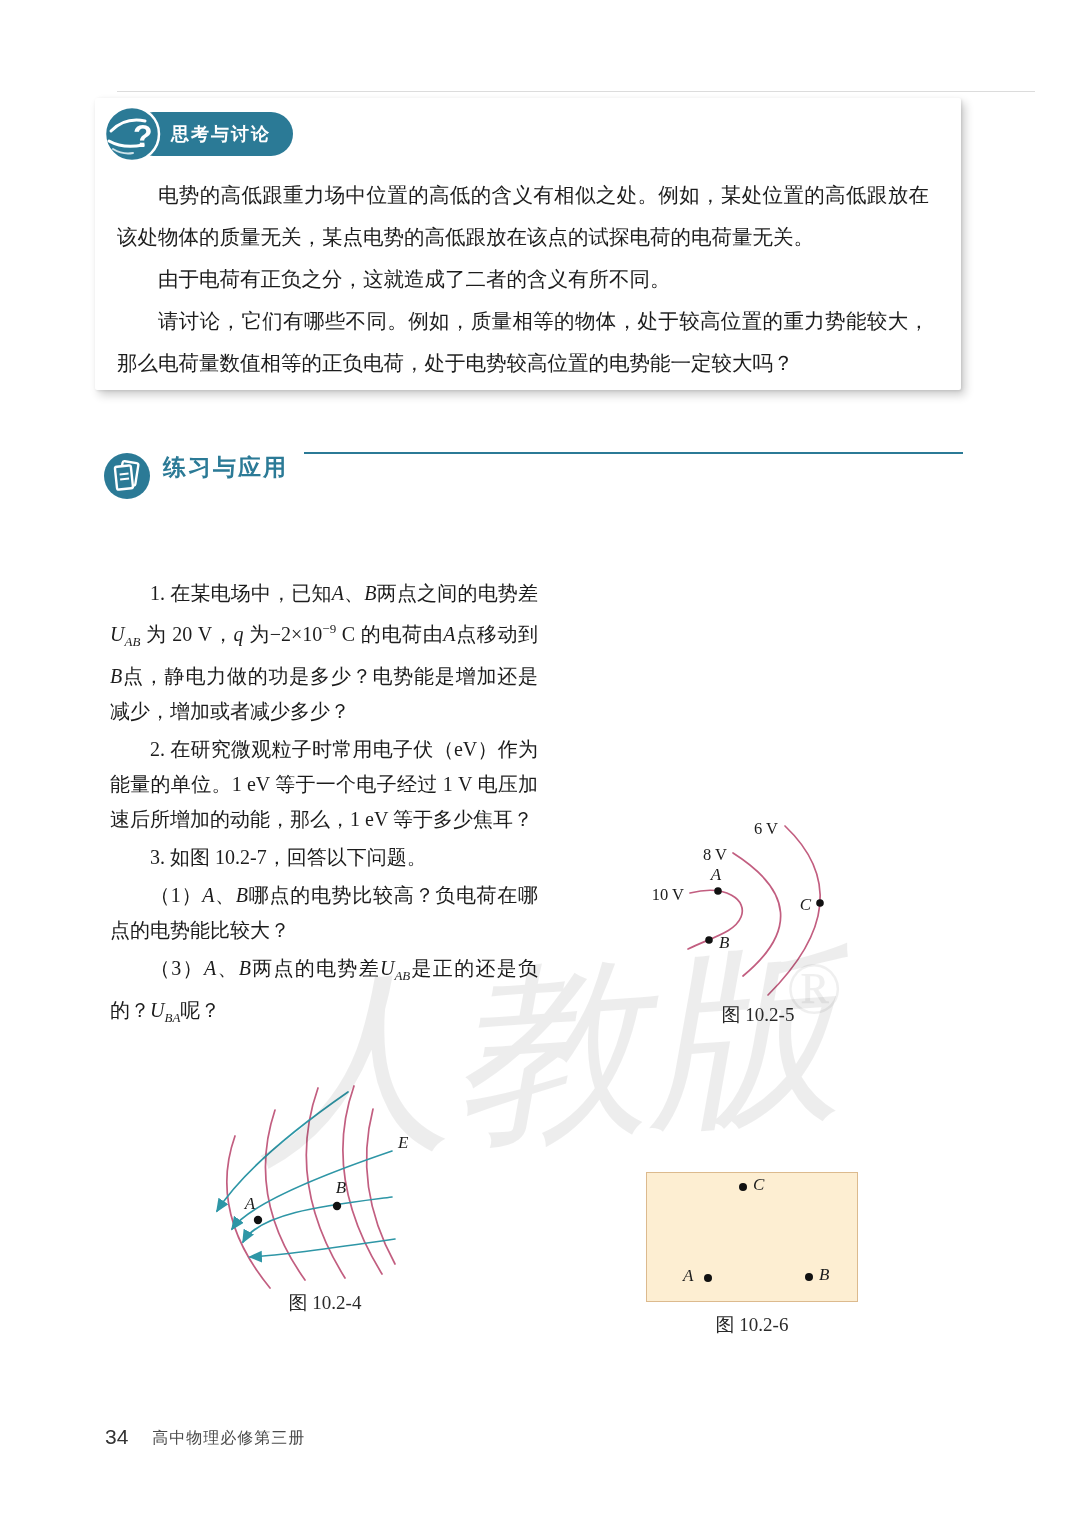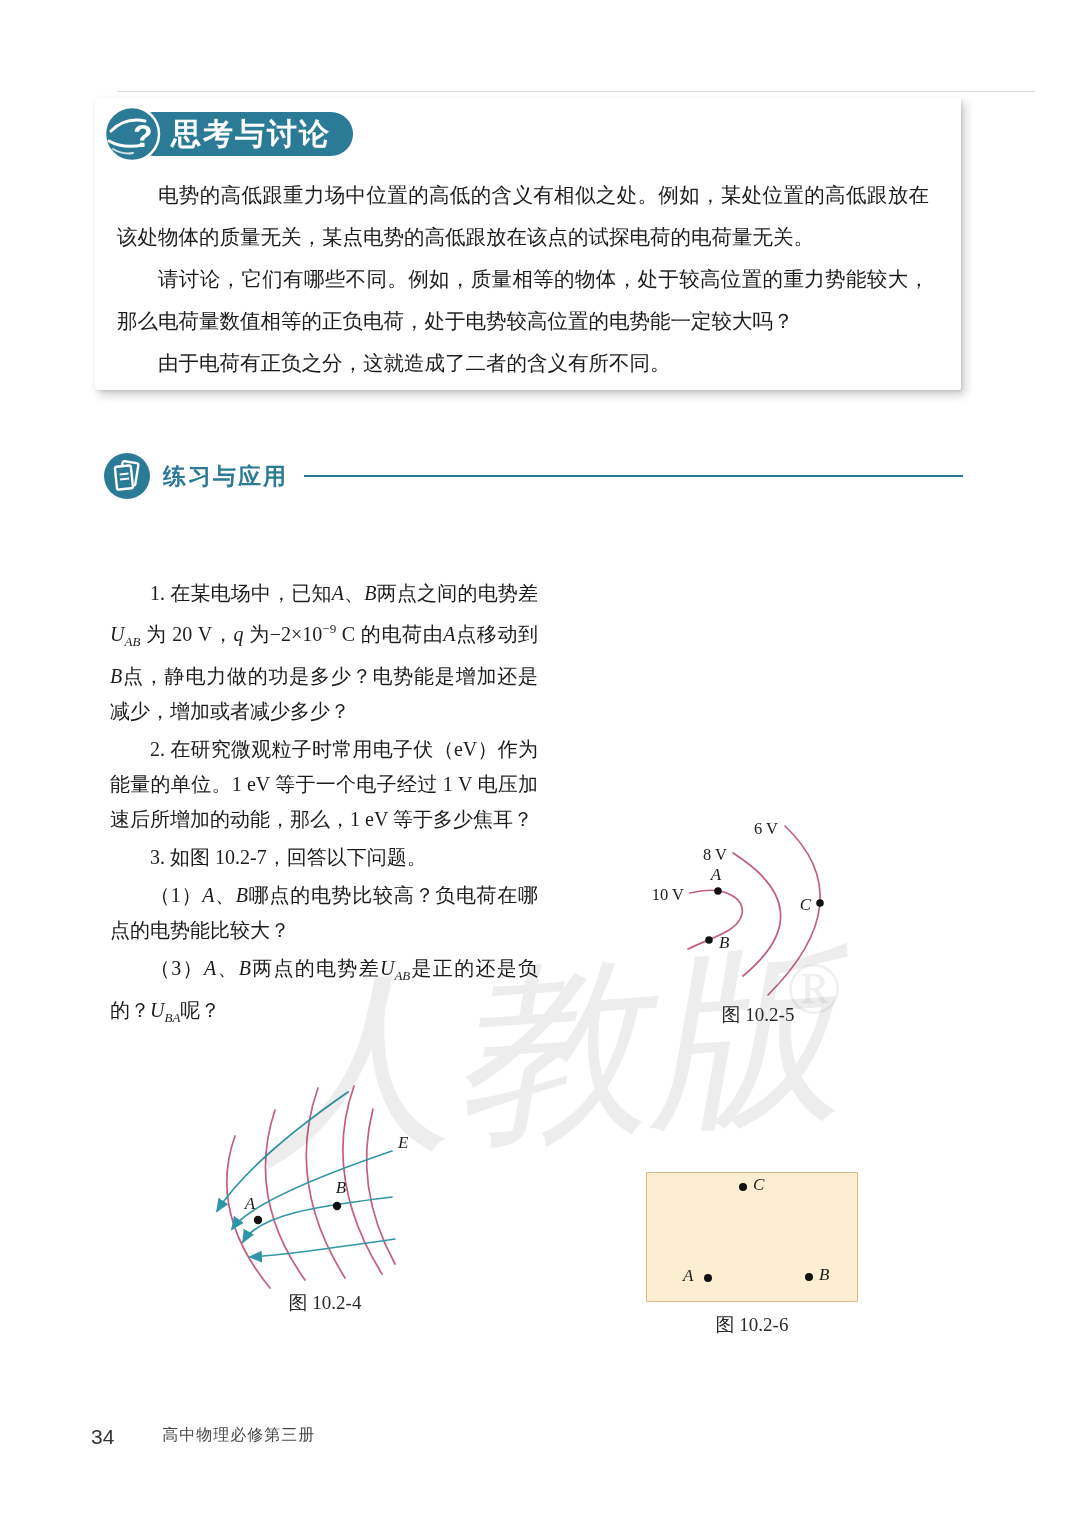--- a/index.html
+++ b/index.html
@@ -22,30 +22,30 @@
   .think-card{
     position:absolute;left:95px;top:98px;width:866px;height:292px;background:#fff;
     box-shadow:4px 5px 10px rgba(0,0,0,0.20),1px 1px 3px rgba(0,0,0,0.10);
     border-radius:2px;
   }
   .badge-row{position:absolute;left:8px;top:7px;display:flex;align-items:center;}
   .badge-icon{width:58px;height:58px;position:relative;z-index:2;flex:0 0 auto;}
   .badge-pill{
     margin-left:-16px;height:44px;line-height:44px;padding:0 22px 0 26px;z-index:1;
     background:var(--accent-teal);color:#fff;border-radius:8px 22px 22px 8px;
-    font-family:"Liberation Sans","DejaVu Sans",sans-serif;font-weight:bold;font-size:30px;
+    font-family:"Liberation Sans","DejaVu Sans",sans-serif;font-weight:bold;font-size:18px;
     letter-spacing:2px;
   }
   .think-text{
     position:absolute;left:22px;top:76px;width:812px;
     font-size:20.5px;line-height:42px;text-align:justify;font-family:Liberation Serif, serif;
   }
   .think-text p{text-indent:2em;}
   
-  .practice-header{position:absolute;left:103px;top:452px;width:860px;display:flex;align-items:center;}
+  .practice-header{position:absolute;left:103px;top:452px;width:860px;display:flex;align-items:flex-start;}
   .practice-icon{width:48px;height:48px;flex:0 0 auto;}
   .practice-title{
     margin-left:12px;color:var(--accent-teal);font-family:"Liberation Sans","DejaVu Sans",sans-serif;
     font-weight:bold;font-size:23px;letter-spacing:2px;white-space:nowrap;
   }
   .practice-rule{flex:1;height:2px;background:var(--accent-teal);margin-left:16px;}
   
   .col{position:absolute;width:428px;font-size:20px;line-height:35px;text-align:justify;}
   .col p{text-indent:2em;margin-bottom:3px;}
   .col-left{left:110px;top:528px;margin-top:48px;}
@@ -77,22 +77,22 @@
   .watermark{
     position:absolute;left:255px;top:918px;width:700px;pointer-events:none;
     font-size:195px;font-style:italic;color:#000;opacity:0.065;
     transform:rotate(-4deg);white-space:nowrap;z-index:3;
   }
   .watermark-reg{
     position:absolute;left:786px;top:946px;font-size:74px;color:#000;opacity:0.06;
     pointer-events:none;z-index:3;font-style:normal;
   }
   
-  .footer{position:absolute;left:91px;top:1425px;display:flex;align-items:flex-start;
-    font-family:"Liberation Sans","DejaVu Sans",sans-serif;gap:24px;}
+  .footer{position:absolute;left:105px;top:1425px;display:flex;align-items:flex-end;
+    font-family:"Liberation Sans","DejaVu Sans",sans-serif;}
   .page-num{font-size:21px;color:#333;}
   .book-title{font-size:16px;color:#4a4a4a;margin-left:24px;letter-spacing:1px;}
 </style>
 </head>
 <body>
 
 <div class="page">
 
   <div class="top-divider"></div>
 
@@ -102,22 +102,22 @@
         <circle cx="29" cy="29" r="27" fill="var(--accent-teal)" stroke="#fff" stroke-width="2.5"></circle>
         <path d="M8,26 Q22,12 42,16" stroke="#fff" stroke-width="3" fill="none" stroke-linecap="round"></path>
         <path d="M6,36 Q20,44 40,40" stroke="#fff" stroke-width="3" fill="none" stroke-linecap="round"></path>
         <path d="M10,44 Q20,50 30,48" stroke="#cfe3ea" stroke-width="2" fill="none" stroke-linecap="round"></path>
         <text x="30" y="42" fill="#fff" font-size="32" font-weight="bold" font-family="Liberation Sans, DejaVu Sans, sans-serif">?</text>
       </svg>
       <div class="badge-pill">思考与讨论</div>
     </div>
     <div class="think-text">
       <p>电势的高低跟重力场中位置的高低的含义有相似之处。例如，某处位置的高低跟放在该处物体的质量无关，某点电势的高低跟放在该点的试探电荷的电荷量无关。</p>
+      <p>由于电荷有正负之分，这就造成了二者的含义有所不同。</p>
       <p>请讨论，它们有哪些不同。例如，质量相等的物体，处于较高位置的重力势能较大，那么电荷量数值相等的正负电荷，处于电势较高位置的电势能一定较大吗？</p>
-      <p>由于电荷有正负之分，这就造成了二者的含义有所不同。</p>
     </div>
   </div>
 
   <div class="practice-header">
     <svg class="practice-icon" viewBox="0 0 48 48">
       <circle cx="24" cy="24" r="23" fill="var(--accent-teal)"></circle>
       <rect x="18" y="10" width="16" height="23" rx="2" fill="none" stroke="#fff" stroke-width="2.4" transform="rotate(9 26 21)"></rect>
       <rect x="13" y="14" width="16" height="23" rx="2" fill="var(--accent-teal)" stroke="#fff" stroke-width="2.4" transform="rotate(-6 21 26)"></rect>
       <path d="M17,22 l9,0 M17,27 l9,0" stroke="#fff" stroke-width="2" transform="rotate(-6 21 26)"></path>
     </svg>

